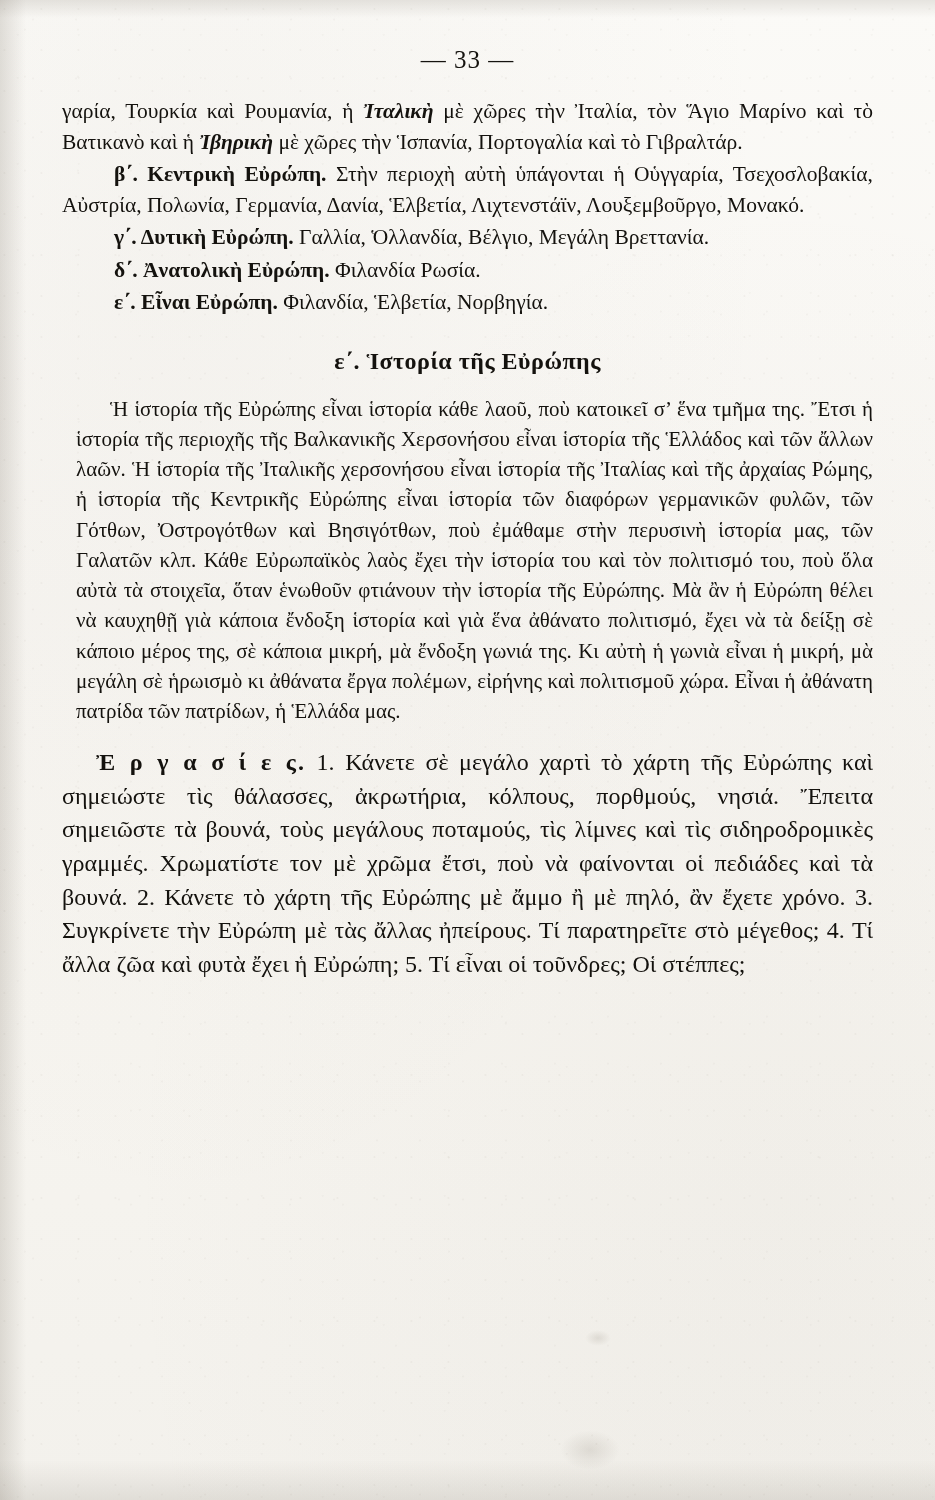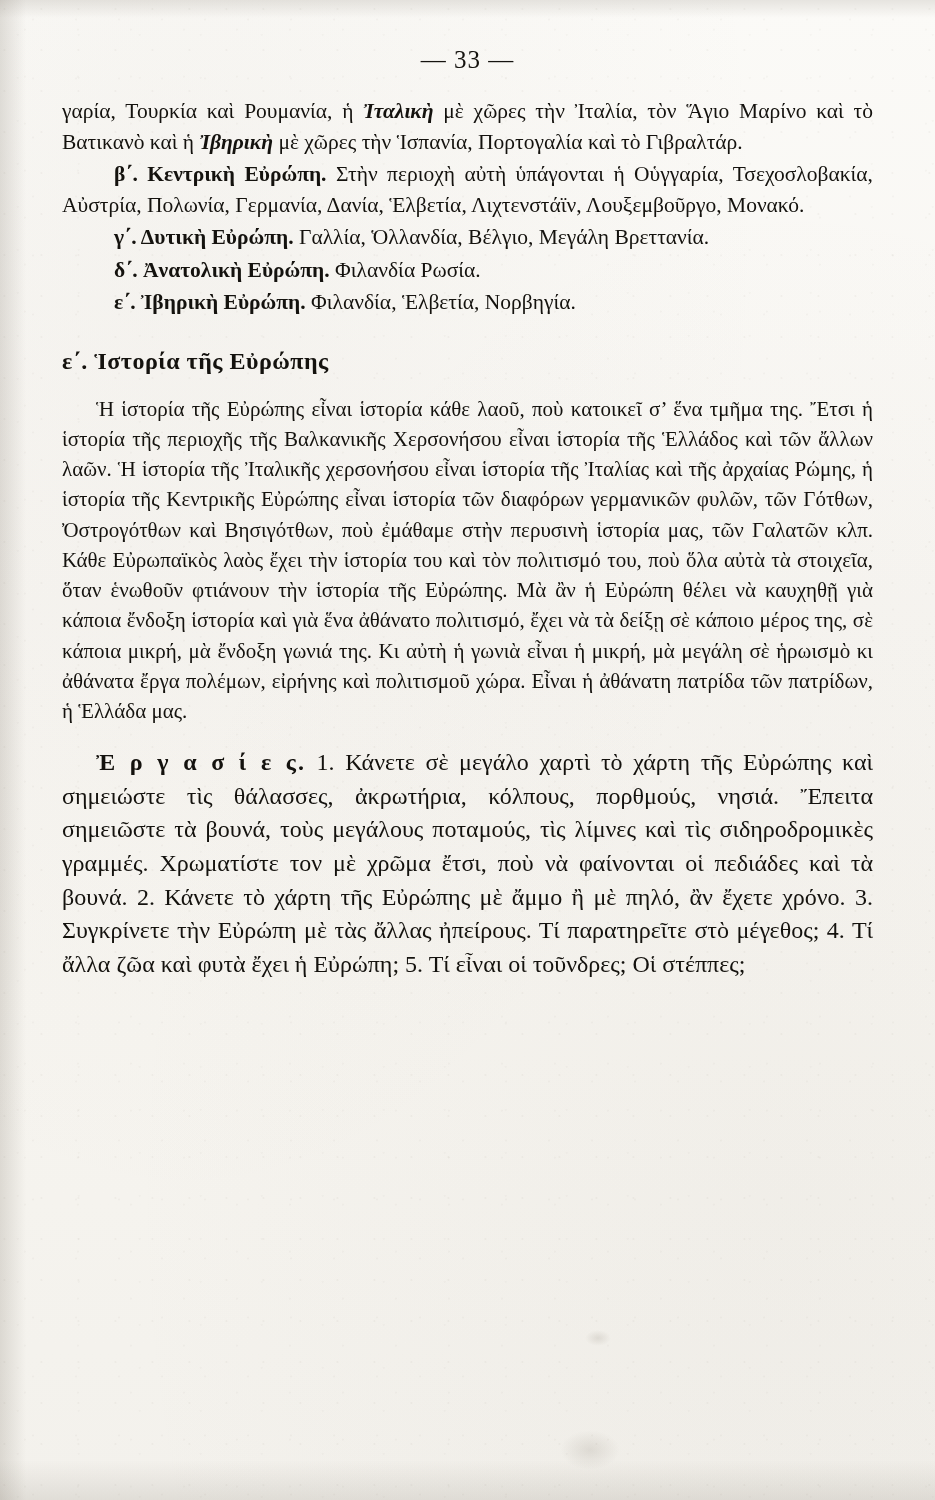--- a/index.html
+++ b/index.html
@@ -64,35 +64,37 @@
     text-indent: 52px;
   }
   b.hd {
     font-weight: bold;
   }
   i.it {
     font-style: italic;
     font-weight: bold;
   }
   .section-title {
+    text-align: center;
     font-size: 24px;
     font-weight: bold;
     margin: 26px 0 16px 0;
     letter-spacing: 0.5px;
     color: #14120e;
   }
   .main-body {
     font-size: 21px;
     line-height: 1.44;
     text-align: justify;
     margin-top: 4px;
   }
   .main-body .para {
     text-indent: 34px;
     margin-bottom: 0;
+    margin-left: 14px;
   }
   .exercises {
     font-size: 24px;
     line-height: 1.40;
     text-align: justify;
     margin-top: 20px;
   }
   .exercises .para {
     text-indent: 34px;
   }
@@ -154,21 +156,21 @@
   <div class="body-text">
 
     <p class="para"><span>γαρία, Τουρκία καὶ Ρουμανία, ἡ </span><i class="it">Ἰταλικὴ</i><span> μὲ χῶρες τὴν Ἰταλία, τὸν </span><span>Ἅγιο Μαρίνο καὶ τὸ Βατικανὸ καὶ ἡ </span><i class="it">Ἰβηρικὴ</i><span> μὲ χῶρες τὴν Ἱσπανία, Πορτογαλία καὶ τὸ Γιβραλτάρ.</span></p>
 
     <p class="para indent-2"><b class="hd">β΄. Κεντρικὴ Εὐρώπη.</b><span> Στὴν περιοχὴ αὐτὴ ὑπάγονται ἡ Οὑγγαρία, Τσεχοσλοβακία, Αὐστρία, Πολωνία, Γερμανία, Δανία, Ἑλβετία, Λιχτενστάϊν, Λουξεμβοῦργο, Μονακό.</span></p>
 
     <p class="para indent-2"><b class="hd">γ΄. Δυτικὴ Εὐρώπη.</b><span> Γαλλία, Ὁλλανδία, Βέλγιο, Μεγάλη Βρεττανία.</span></p>
 
     <p class="para indent-2"><b class="hd">δ΄. Ἀνατολικὴ Εὐρώπη.</b><span> Φιλανδία Ρωσία.</span></p>
 
-    <p class="para indent-2"><b class="hd">ε΄. Ἰβηρικὴ Εὐρώπη.</b><span> Φιλανδία, Ἑλβετία, Νορβηγία.</span></p>
+    <p class="para indent-2"><b class="hd">ε΄. Εἶναι Εὐρώπη.</b><span> Φιλανδία, Ἑλβετία, Νορβηγία.</span></p>
 
     <h2 class="section-title">ε΄. Ἱστορία τῆς Εὐρώπης</h2>
 
     <div class="main-body">
       <p class="para">Ἡ ἱστορία τῆς Εὐρώπης εἶναι ἱστορία κάθε λαοῦ, ποὺ κατοικεῖ σ’ ἕνα τμῆμα της. Ἔτσι ἡ ἱστορία τῆς περιοχῆς τῆς Βαλκανικῆς Χερσονήσου εἶναι ἱστορία τῆς Ἑλλάδος καὶ τῶν ἄλλων λαῶν. Ἡ ἱστορία τῆς Ἰταλικῆς χερσονήσου εἶναι ἱστορία τῆς Ἰταλίας καὶ τῆς ἀρχαίας Ρώμης, ἡ ἱστορία τῆς Κεντρικῆς Εὐρώπης εἶναι ἱστορία τῶν διαφόρων γερμανικῶν φυλῶν, τῶν Γότθων, Ὀστρογότθων καὶ Βησιγότθων, ποὺ ἐμάθαμε στὴν περυσινὴ ἱστορία μας, τῶν Γαλατῶν κλπ. Κάθε Εὐρωπαϊκὸς λαὸς ἔχει τὴν ἱστορία του καὶ τὸν πολιτισμό του, ποὺ ὅλα αὐτὰ τὰ στοιχεῖα, ὅταν ἑνωθοῦν φτιάνουν τὴν ἱστορία τῆς Εὐρώπης. Μὰ ἂν ἡ Εὐρώπη θέλει νὰ καυχηθῇ γιὰ κάποια ἔνδοξη ἱστορία καὶ γιὰ ἕνα ἀθάνατο πολιτισμό, ἔχει νὰ τὰ δείξῃ σὲ κάποιο μέρος της, σὲ κάποια μικρή, μὰ ἔνδοξη γωνιά της. Κι αὐτὴ ἡ γωνιὰ εἶναι ἡ μικρή, μὰ μεγάλη σὲ ἡρωισμὸ κι ἀθάνατα ἔργα πολέμων, εἰρήνης καὶ πολιτισμοῦ χώρα. Εἶναι ἡ ἀθάνατη πατρίδα τῶν πατρίδων, ἡ Ἑλλάδα μας.</p>
     </div>
 
     <div class="exercises">
       <p class="para"><b class="ex-label">Ἐ ρ γ α σ ί ε ς.</b><span> 1. Κάνετε σὲ μεγάλο χαρτὶ τὸ χάρτη τῆς Εὐρώπης καὶ σημειώστε τὶς θάλασσες, ἀκρωτήρια, κόλπους, πορθμούς, νησιά. Ἔπειτα σημειῶστε τὰ βουνά, τοὺς μεγάλους ποταμούς, τὶς λίμνες καὶ τὶς σιδηροδρομικὲς γραμμές. Χρωματίστε τον μὲ χρῶμα ἔτσι, ποὺ νὰ φαίνονται οἱ πεδιάδες καὶ τὰ βουνά. 2. Κάνετε τὸ χάρτη τῆς Εὐρώπης μὲ ἄμμο ἢ μὲ πηλό, ἂν ἔχετε χρόνο. 3. Συγκρίνετε τὴν Εὐρώπη μὲ τὰς ἄλλας ἠπείρους. Τί παρατηρεῖτε στὸ μέγεθος; 4. Τί ἄλλα ζῶα καὶ φυτὰ ἔχει ἡ Εὐρώπη; 5. Τί εἶναι οἱ τοῦνδρες; Οἱ στέππες;</span></p>
     </div>

